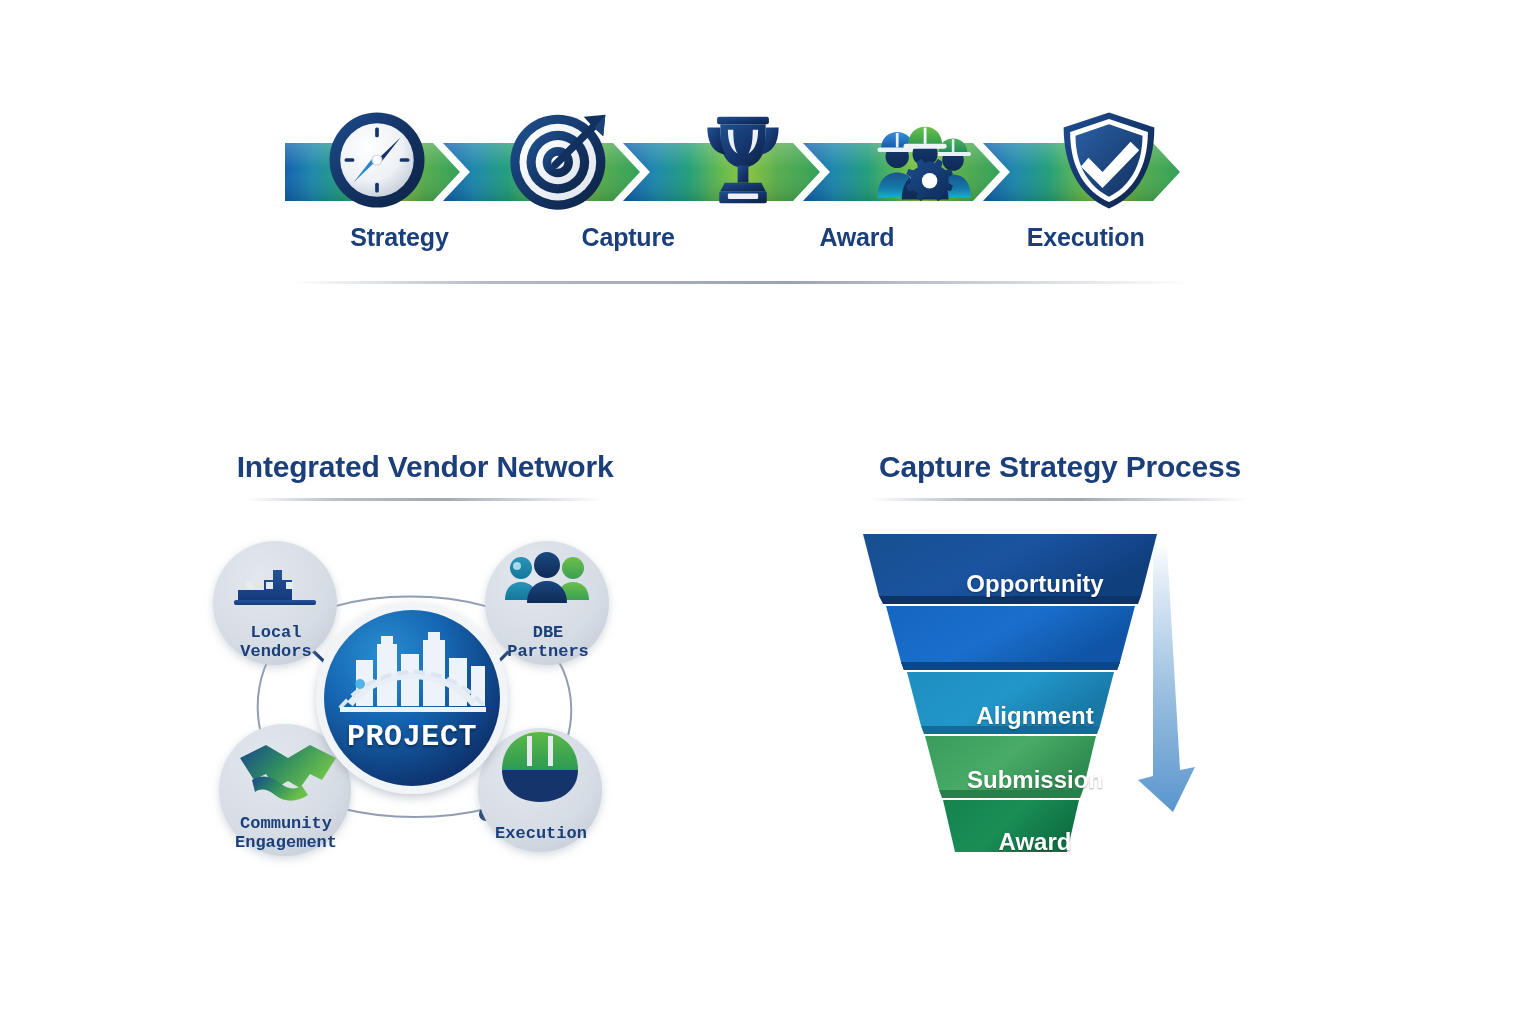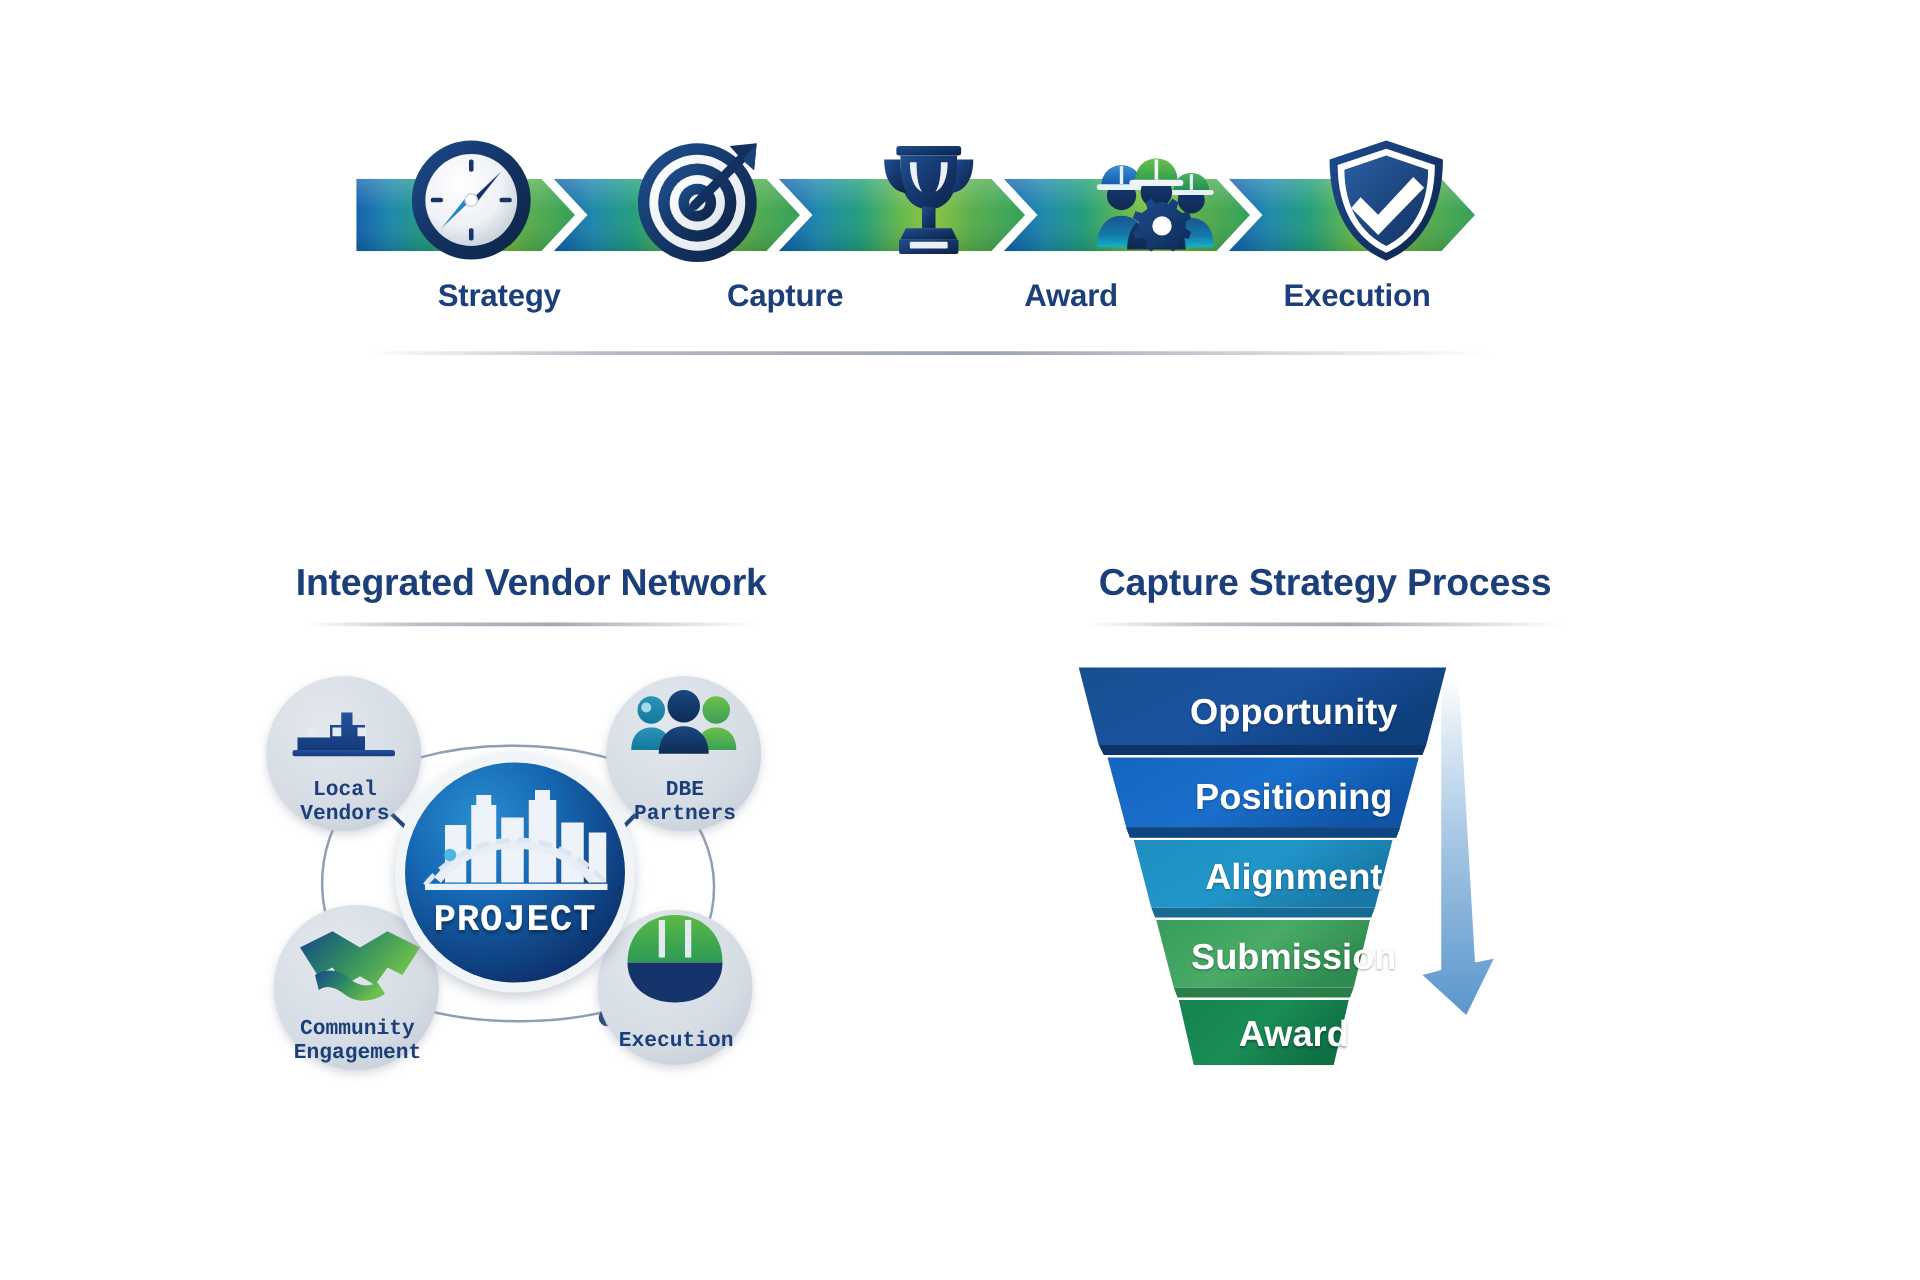--- a/index.html
+++ b/index.html
@@ -128,23 +128,24 @@
     width: 410px; height: 350px;
     pointer-events: none;
   }
   .funnel-label {
     position: absolute;
     width: 340px;
     left: 10px;
     text-align: center;
     color: #ffffff;
     font-weight: bold;
-    font-size: 29px;
+    font-size: 24px;
     text-shadow: 0 1px 2px rgba(0,0,0,0.35);
     white-space: nowrap;
+    margin-top: 16px;
   }
 
   
   .node-label {
     position: absolute;
     text-align: center;
     color: #1b3f7a;
     font-weight: bold;
     font-size: 17px;
     line-height: 19px;
@@ -595,20 +596,19 @@
           <path d="M84,278 L228,278 L225,286 L87,286 Z" fill="#2a7e49"></path>
         </g>
         <g>
           <path d="M88,288 L224,288 L212,340 L100,340 Z" fill="url(#f5)"></path>
         </g>
       </g>
     </svg>
 
     <div class="funnel-label-layer">
       <div class="funnel-label" style="top:42px;">Opportunity</div>
-      <div class="funnel-label" style="top:110px;">Positioning</div>
       <div class="funnel-label" style="top:174px;">Alignment</div>
       <div class="funnel-label" style="top:238px;">Submission</div>
       <div class="funnel-label" style="top:300px;">Award</div>
     </div>
   </div>
 
 </div>
 
 </body></html>

